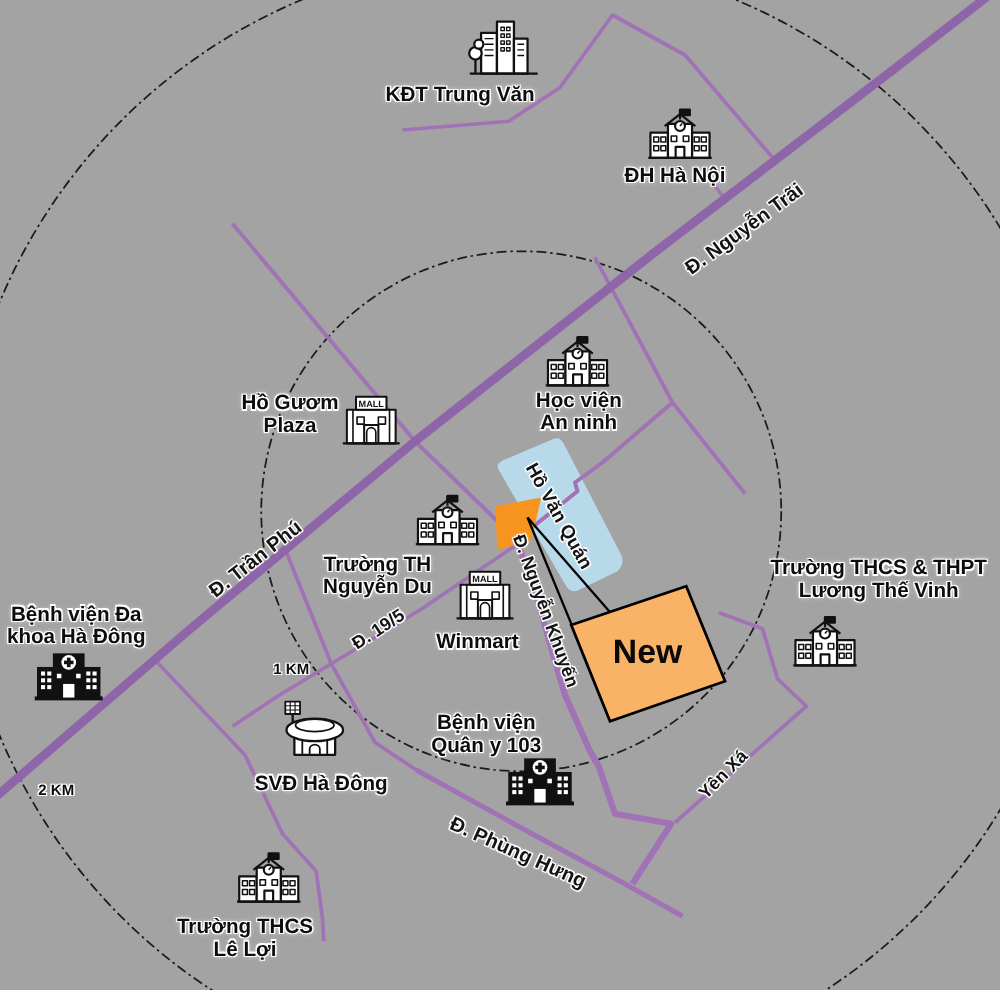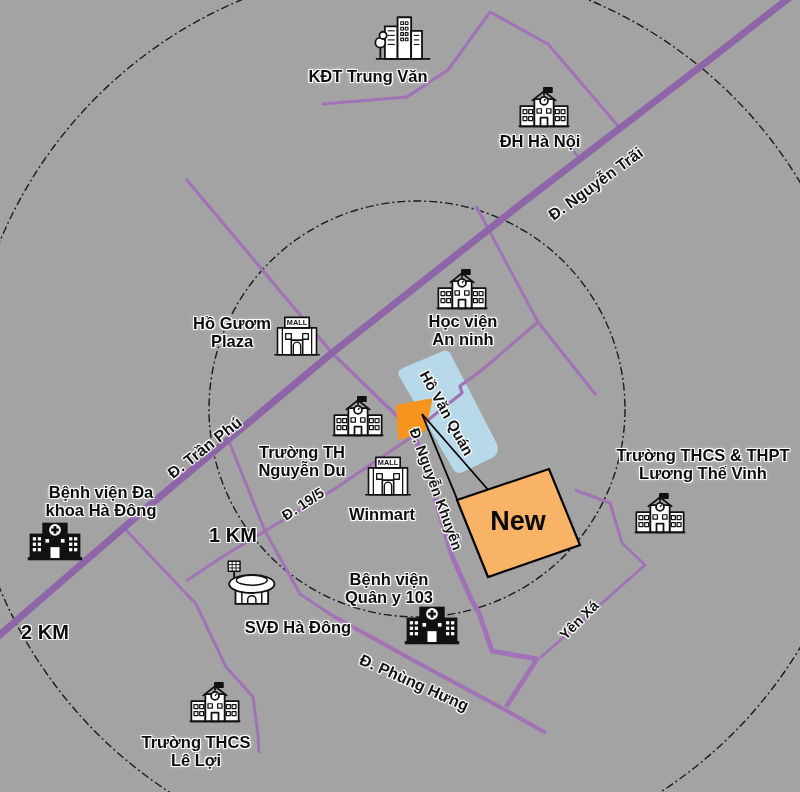--- a/index.html
+++ b/index.html
@@ -5,21 +5,21 @@
   html,body{margin:0;padding:0;background:#fff;}
   #map{position:relative;width:800px;height:792px;overflow:hidden;background:#a3a3a3;
        font-family:"Liberation Sans", sans-serif;}
   #map-svg{position:absolute;left:0;top:0;}
   #labels{position:absolute;left:0;top:0;width:100%;height:100%;}
   .place-label{position:absolute;font-weight:bold;font-size:16.5px;line-height:1.12;
        text-align:center;color:#0d0d0d;white-space:nowrap;
        text-shadow:-1px -1px 0 #fff,1px -1px 0 #fff,-1px 1px 0 #fff,1px 1px 0 #fff,0 0 4px #fff;}
   .road-label{position:absolute;font-weight:bold;color:#141414;white-space:nowrap;
        text-shadow:-1px -1px 0 #fff,1px -1px 0 #fff,-1px 1px 0 #fff,1px 1px 0 #fff,0 0 3px #fff;}
-  .km-label{position:absolute;font-weight:bold;font-size:20px;color:#0d0d0d;white-space:nowrap;
+  .km-label{position:absolute;font-weight:bold;font-size:12px;color:#0d0d0d;white-space:nowrap;
        text-shadow:-1px -1px 0 #fff,1px -1px 0 #fff,-1px 1px 0 #fff,1px 1px 0 #fff;}
   .project-label{position:absolute;font-weight:bold;font-size:27px;line-height:1.08;
        text-align:center;color:#0a0a0a;white-space:nowrap;}
   .ring{fill:none;stroke:var(--ring,#1b1b1b);stroke-width:1.4;stroke-dasharray:8 3 2 3;}
   .road-major{fill:none;stroke:var(--road-major,#8e65a8);stroke-linejoin:round;stroke-linecap:butt;}
   .road-minor{fill:none;stroke:var(--road-minor,#a173b6);stroke-linejoin:round;stroke-linecap:butt;}
 </style>
 </head>
 <body>
 
@@ -208,25 +208,25 @@
         <div>Trường TH</div>
         <div>Nguyễn Du</div>
       </div>
       <div class="place-label" style="left: 382px; top: 514px; transform: translate(-50%, -50%);">
         <div>Winmart</div>
       </div>
       <div class="place-label" style="left: 703px; top: 464px; transform: translate(-50%, -50%);">
         <div>Trường THCS &amp; THPT</div>
         <div>Lương Thế Vinh</div>
       </div>
-      <div class="place-label" style="left: 61px; top: 501px; transform: translate(-50%, -50%); margin-left: 40px;">
+      <div class="place-label" style="left: 61px; top: 501px; transform: translate(-50%, -50%);">
         <div>Bệnh viện Đa</div>
         <div>khoa Hà Đông</div>
       </div>
-      <div class="place-label" style="left: 257px; top: 627px; transform: translate(-50%, -50%); margin-left: 41px;">
+      <div class="place-label" style="left: 257px; top: 627px; transform: translate(-50%, -50%);">
         <div>SVĐ Hà Đông</div>
       </div>
       <div class="place-label" style="left: 389px; top: 588px; transform: translate(-50%, -50%);">
         <div>Bệnh viện</div>
         <div>Quân y 103</div>
       </div>
       <div class="place-label" style="left: 196px; top: 751px; transform: translate(-50%, -50%);">
         <div>Trường THCS</div>
         <div>Lê Lợi</div>
       </div>

